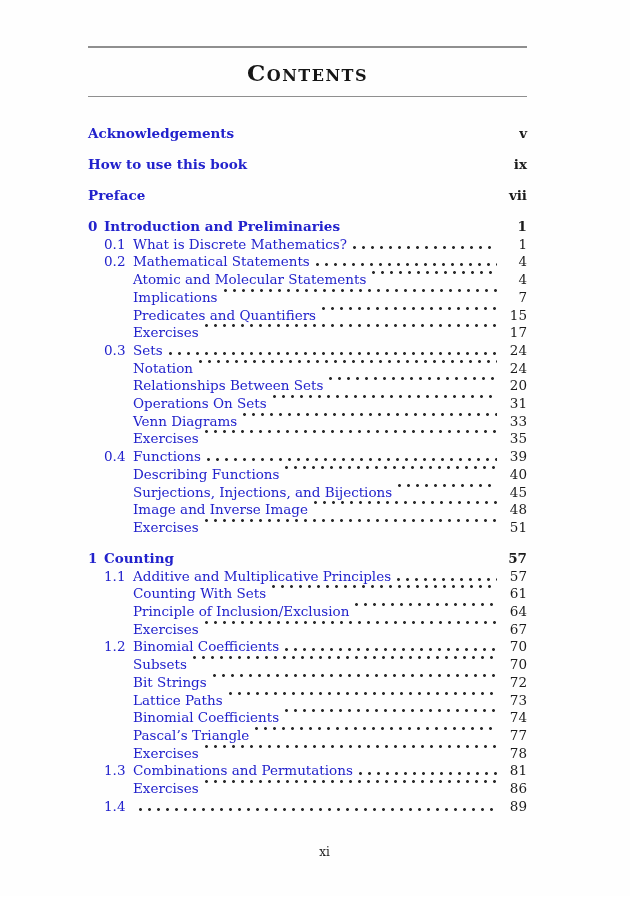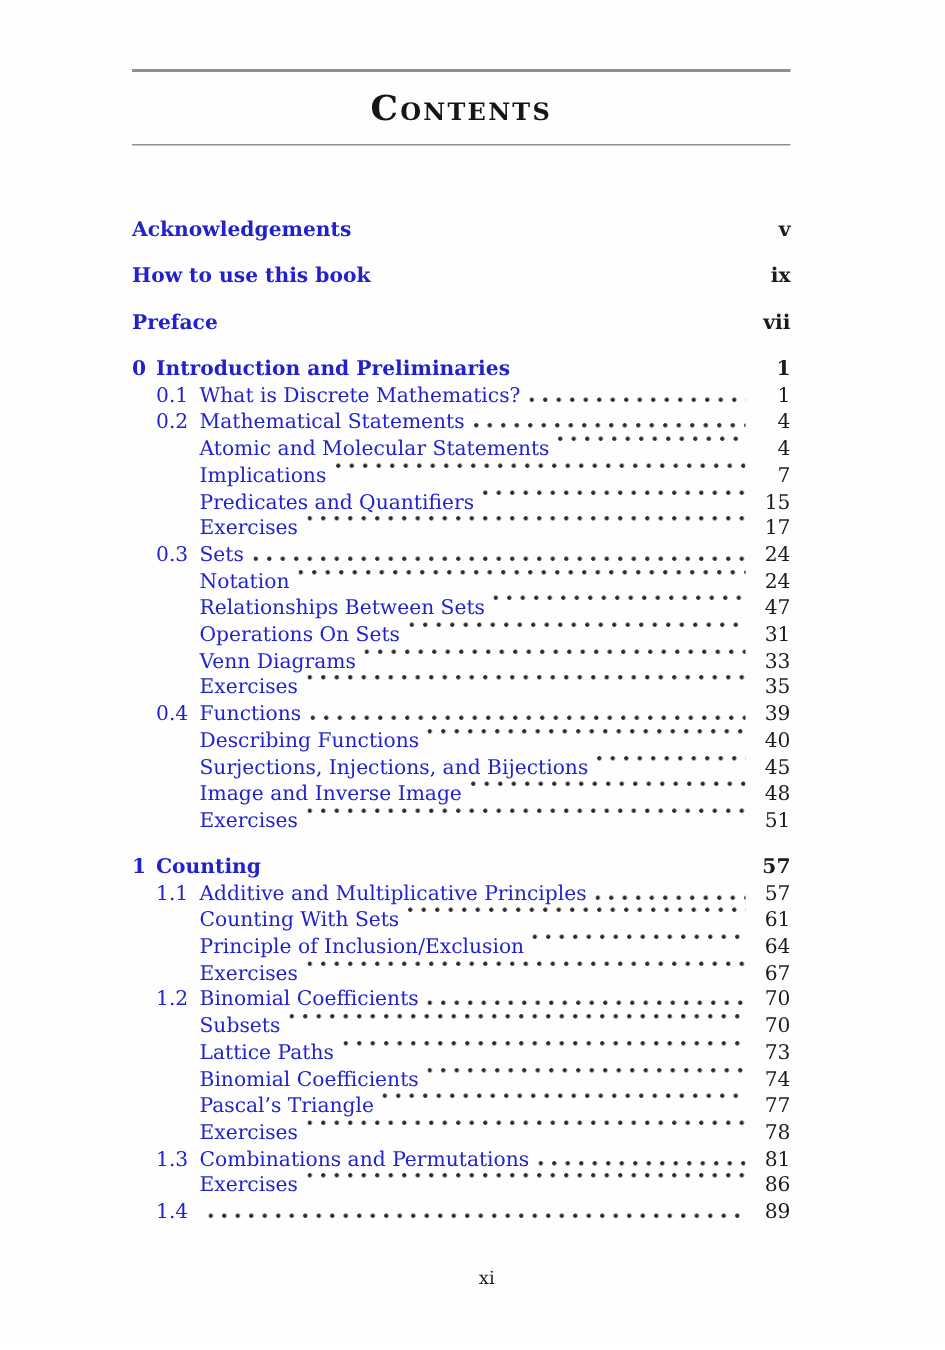--- a/index.html
+++ b/index.html
@@ -28,21 +28,21 @@
     margin:0;
     padding:11px 0 10px 0;
     font-size:23px;
     font-weight:bold;
     font-variant:small-caps;
     letter-spacing:1.5px;
     text-align:center;
     color:#161616;
   }
   .toc{
-    margin-top:48px;
+    margin-top:28px;
     font-size:13.5px;
     line-height:17.7px;
   }
   .row{display:flex;align-items:baseline;}
   .row .num{flex:none;color:var(--link-blue);}
   .row .title-text{flex:none;color:var(--link-blue);white-space:nowrap;}
   .row .leader{
     flex:1 1 auto;
     align-self:baseline;
     height:3px;
@@ -149,21 +149,21 @@
         <div class="row sub">
 
     <span class="title-text">Notation</span>
     <span class="leader"></span>
     <span class="pagenum">24</span>
   </div>
         <div class="row sub">
 
     <span class="title-text">Relationships Between Sets</span>
     <span class="leader"></span>
-    <span class="pagenum">47</span>
+    <span class="pagenum">20</span>
   </div>
         <div class="row sub">
 
     <span class="title-text">Operations On Sets</span>
     <span class="leader"></span>
     <span class="pagenum">31</span>
   </div>
         <div class="row sub">
 
     <span class="title-text">Venn Diagrams</span>
@@ -243,20 +243,26 @@
     <span class="pagenum">70</span>
   </div>
         <div class="row sub">
 
     <span class="title-text">Subsets</span>
     <span class="leader"></span>
     <span class="pagenum">70</span>
   </div>
         <div class="row sub">
 
+    <span class="title-text">Bit Strings</span>
+    <span class="leader"></span>
+    <span class="pagenum">72</span>
+  </div>
+        <div class="row sub">
+
     <span class="title-text">Lattice Paths</span>
     <span class="leader"></span>
     <span class="pagenum">73</span>
   </div>
         <div class="row sub">
 
     <span class="title-text">Binomial Coefficients</span>
     <span class="leader"></span>
     <span class="pagenum">74</span>
   </div>

